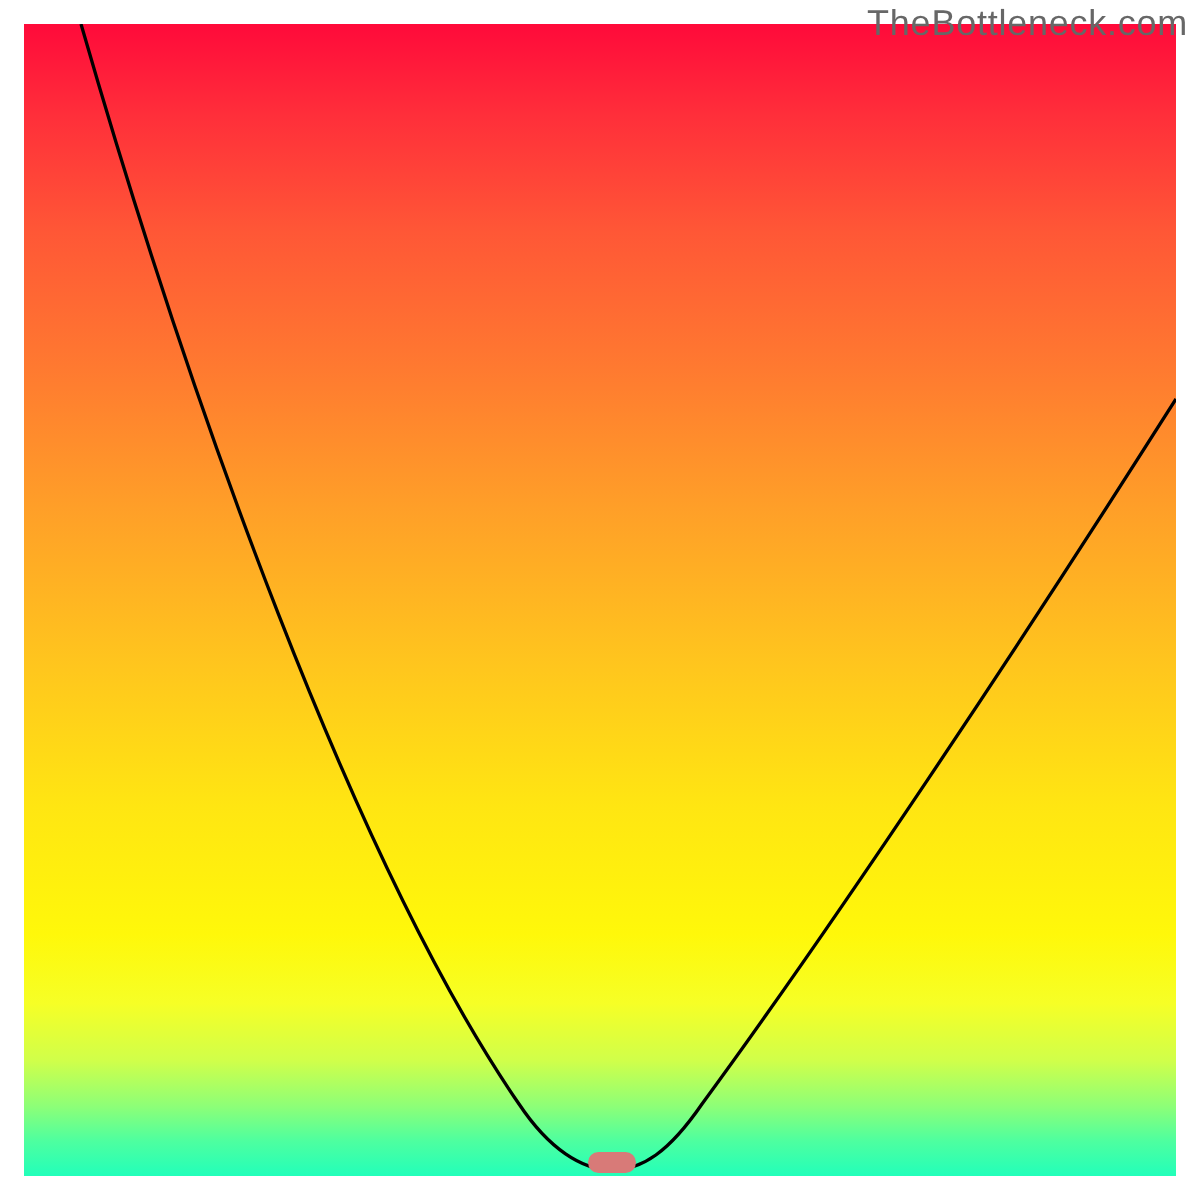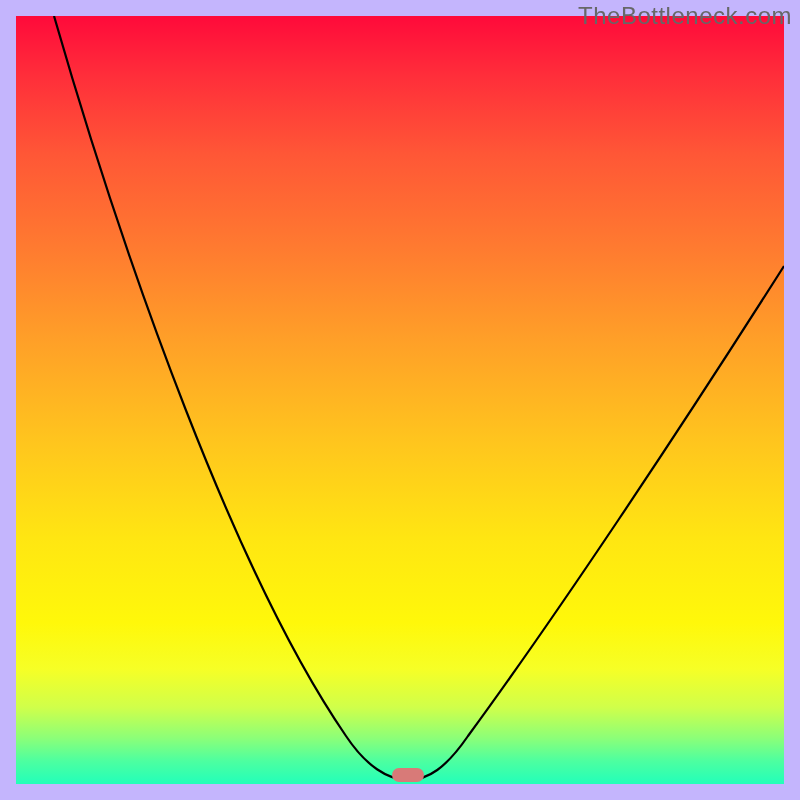--- a/index.html
+++ b/index.html
@@ -10,21 +10,21 @@
     background: #000;
     overflow: hidden;
     font-family: Arial, Helvetica, sans-serif;
   }
   .frame {
     position: absolute;
     left: 0;
     top: 0;
     width: 800px;
     height: 800px;
-    background: #c4b5fd;
+    background: #ffffff;
   }
   .plot-area {
     position: absolute;
     left: 16px;
     top: 16px;
     width: 768px;
     height: 768px;
     
     background: linear-gradient(
       to bottom,

